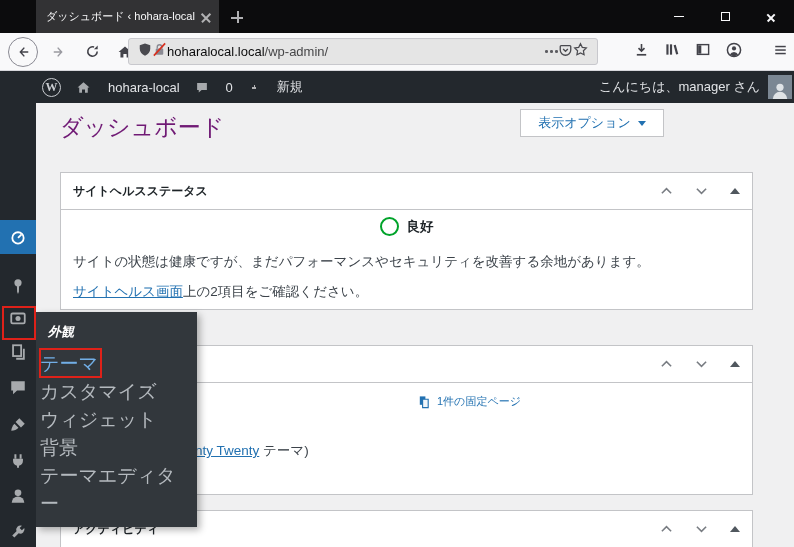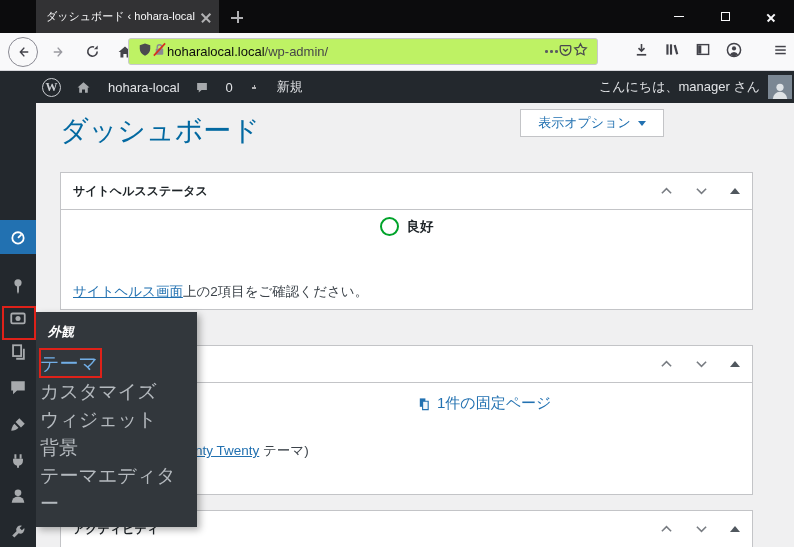--- a/index.html
+++ b/index.html
@@ -24,21 +24,21 @@
   .min-glyph{width:10px;height:1.5px;background:#f9f9fa;}
   .max-glyph{width:9px;height:9px;border:1.2px solid #f9f9fa;box-sizing:border-box;}
   .close-glyph{width:12px;height:12px;}
   .close-glyph.xmark::before,.close-glyph.xmark::after{background:#f9f9fa;}
   
   .toolbar{position:absolute;top:33px;left:0;width:100%;height:38px;background:#f9f9fa;
            border-bottom:1px solid #d7d7db;box-sizing:border-box;z-index:40;}
   .nav-group{position:absolute;left:8px;top:0;height:37px;display:flex;align-items:center;gap:9px;}
   .nav-btn{width:24px;height:24px;display:flex;align-items:center;justify-content:center;color:#43434a;}
   .back-btn{width:28px;height:28px;border:1px solid #8a8a93;border-radius:50%;background:#f9f9fa;}
-  .urlbar{position:absolute;left:128px;top:5px;width:470px;height:27px;background:#bef264;
+  .urlbar{position:absolute;left:128px;top:5px;width:470px;height:27px;background:#e5e5e5;
           border:1px solid #c8c8cd;border-radius:3px;display:flex;align-items:center;
           padding:0 9px;box-sizing:border-box;}
   .url-text{flex:1;font-size:13px;white-space:nowrap;overflow:hidden;}
   .url-domain{color:#0c0c0d;} .url-path{color:#474749;}
   .dots{display:flex;gap:2.5px;align-items:center;}
   .dots i{width:2.6px;height:2.6px;border-radius:50%;background:#5c5c61;}
   .tool-group{position:absolute;right:6px;top:0;height:37px;display:flex;align-items:center;gap:15px;color:#43434a;}
   .menu-btn{margin-left:16px;}
   
   .adminbar{position:absolute;top:71px;left:0;width:100%;height:32px;background:#23282d;z-index:25;}
@@ -53,41 +53,41 @@
             color:#e2e4e7;font-size:13px;}
   .avatar{width:24px;height:24px;background:#7b8793;display:flex;align-items:flex-end;justify-content:center;overflow:hidden;}
   
   .adminmenu{position:absolute;left:0;top:103px;width:36px;height:444px;background:#23282d;z-index:20;}
   .menu-icon{position:absolute;left:0;width:36px;height:30px;display:flex;align-items:center;
              justify-content:center;color:#a7aaad;}
   .menu-icon svg{width:18px;height:18px;fill:currentColor;stroke:none;}
   .menu-icon.active{background:#2271b1;color:#fff;height:34px;}
   
   .content-bg{position:absolute;left:36px;top:103px;right:0;bottom:0;background:#f0f0f1;z-index:1;}
-  .page-title{position:absolute;left:60px;top:112px;margin:0;font-size:28px;font-weight:400;color:#0369a1;z-index:2;}
+  .page-title{position:absolute;left:60px;top:112px;margin:0;font-size:23px;font-weight:400;color:#701a75;z-index:2;}
   .meta-btn{position:absolute;height:28px;background:#fff;border:1px solid #c3c4c7;color:#2271b1;
             font-size:13px;display:flex;align-items:center;justify-content:center;gap:7px;
             box-sizing:border-box;z-index:2;cursor:pointer;}
   .caret-down{width:0;height:0;border-left:4px solid transparent;border-right:4px solid transparent;
               border-top:5px solid #2271b1;}
   .postbox{position:absolute;background:#fff;border:1px solid #c3c4c7;box-sizing:border-box;z-index:2;}
   .postbox-header{position:relative;height:36px;border-bottom:1px solid #c3c4c7;}
   .postbox-title{position:absolute;left:12px;top:0;line-height:36px;font-size:12px;font-weight:700;color:#1d2327;}
   .postbox-controls{position:absolute;right:12px;top:0;height:36px;display:flex;align-items:center;gap:22px;}
   .tri-up{width:0;height:0;border-left:5px solid transparent;border-right:5px solid transparent;
           border-bottom:6px solid #50575e;}
   .chev{stroke:#787c82;stroke-width:1.7;fill:none;}
   .sh-status{position:absolute;left:0;right:0;top:44px;display:flex;align-items:center;justify-content:center;gap:8px;}
   .status-ring{width:15px;height:15px;border:2.5px solid #00a32a;border-radius:50%;box-sizing:content-box;}
   .sh-status b{font-size:13.5px;color:#1d2327;}
   .body-text{font-size:13.5px;color:#3c434a;}
   .wp-link{color:#2271b1;text-decoration:underline;cursor:pointer;}
   .sh-desc{position:absolute;left:12px;top:80px;}
   .sh-link-line{position:absolute;left:12px;top:110px;}
-  .glance-pages{position:absolute;left:356px;top:48px;display:flex;align-items:center;gap:6px;font-size:15px;}
+  .glance-pages{position:absolute;left:356px;top:48px;display:flex;align-items:center;gap:6px;font-size:11px;}
   .glance-theme{position:absolute;left:134px;top:96px;}
   
   .flyout{position:absolute;left:36px;top:312px;width:161px;height:215px;background:#32373c;z-index:10;
           box-shadow:3px 3px 7px rgba(0,0,0,.3);box-sizing:border-box;}
   .flyout-title{height:38px;line-height:40px;padding:0 12px;color:#fff;font-size:13px;font-weight:700;font-style:italic;}
   .flyout-item{height:28px;line-height:28px;padding:0 4px;font-size:19px;color:#b4b9be;cursor:pointer;}
   .flyout-item.current{color:#72aee6;}
   
   .annotation{position:absolute;border:2px solid #df2119;z-index:30;pointer-events:none;}
 </style>
@@ -316,20 +316,21 @@
         <svg class="chev" width="13" height="12" viewBox="0 0 14 13">
             <polyline points="2,4 7,9 12,4"></polyline>
           </svg>
         <span class="tri-up"></span>
       </span>
     </div>
     <div class="sh-status">
       <span class="status-ring"></span>
       <b>良好</b>
     </div>
+    <div class="sh-desc body-text">サイトの状態は健康ですが、まだパフォーマンスやセキュリティを改善する余地があります。</div>
     <div class="sh-link-line body-text"><a class="wp-link">サイトヘルス画面</a><span>上の2項目をご確認ください。</span></div>
   </div>
 
   <div class="postbox" style="left:60px;top:345px;width:693px;height:150px;">
     <div class="postbox-header">
       <span class="postbox-controls">
         <svg class="chev" width="13" height="12" viewBox="0 0 14 13">
             <polyline points="2,9 7,4 12,9"></polyline>
           </svg>
         <svg class="chev" width="13" height="12" viewBox="0 0 14 13">

